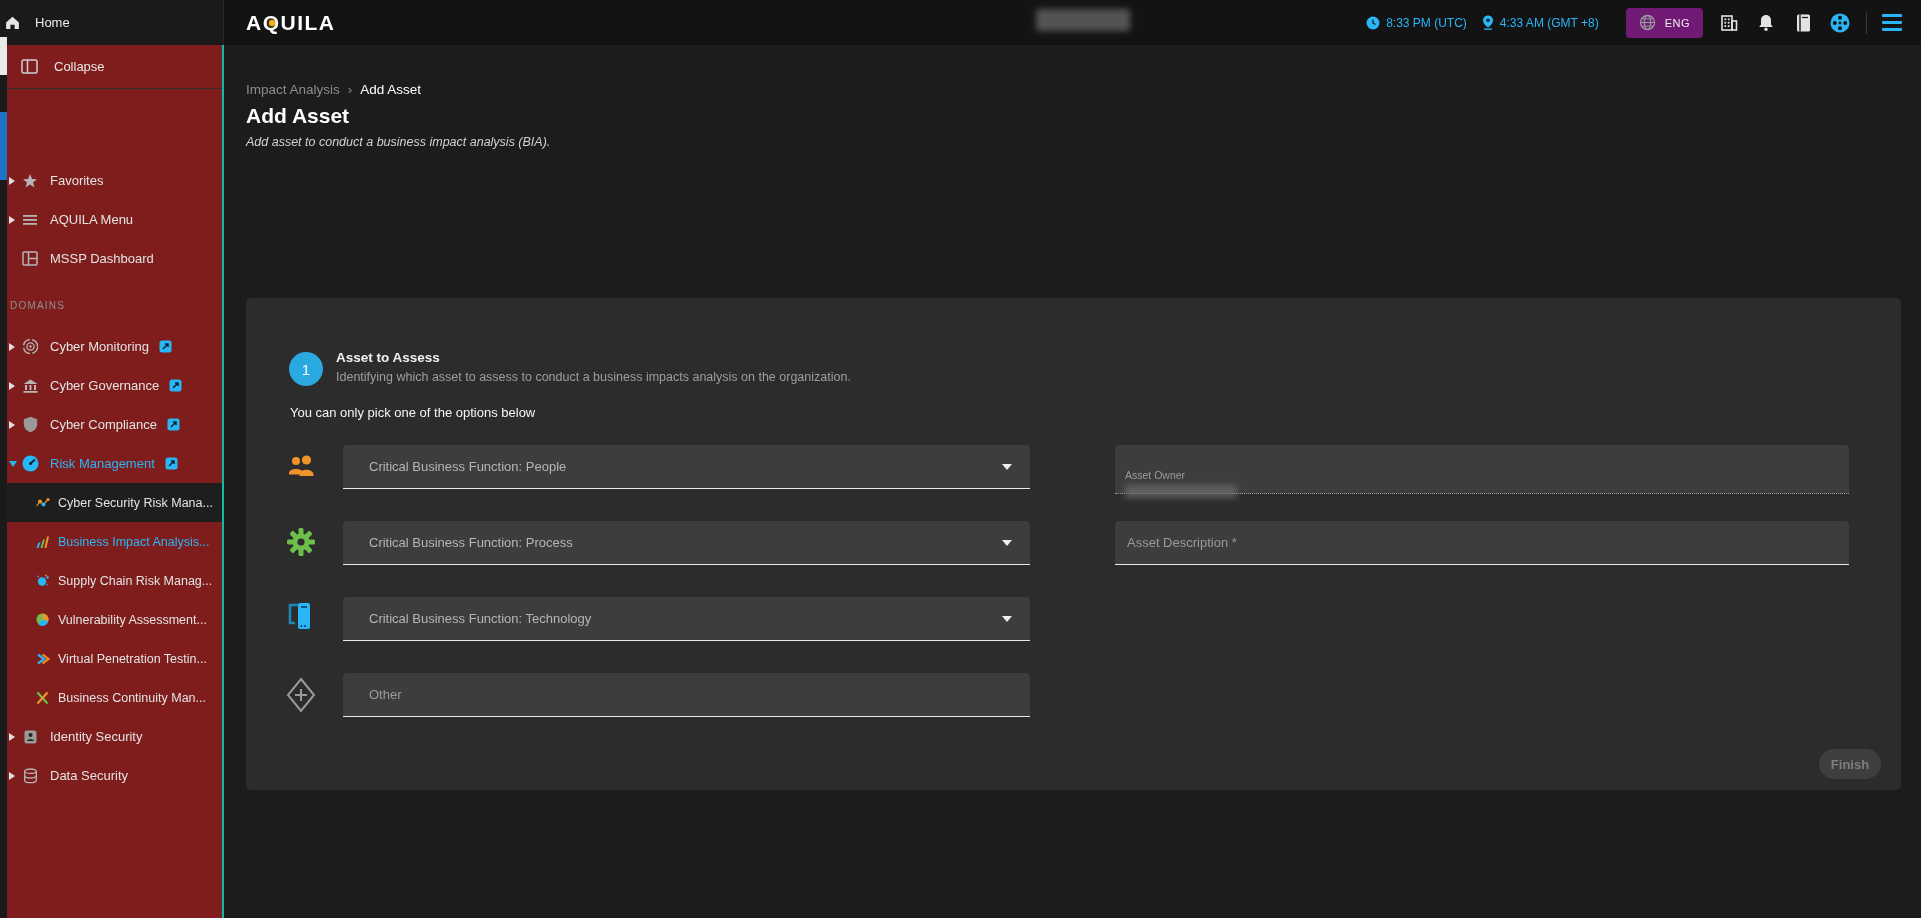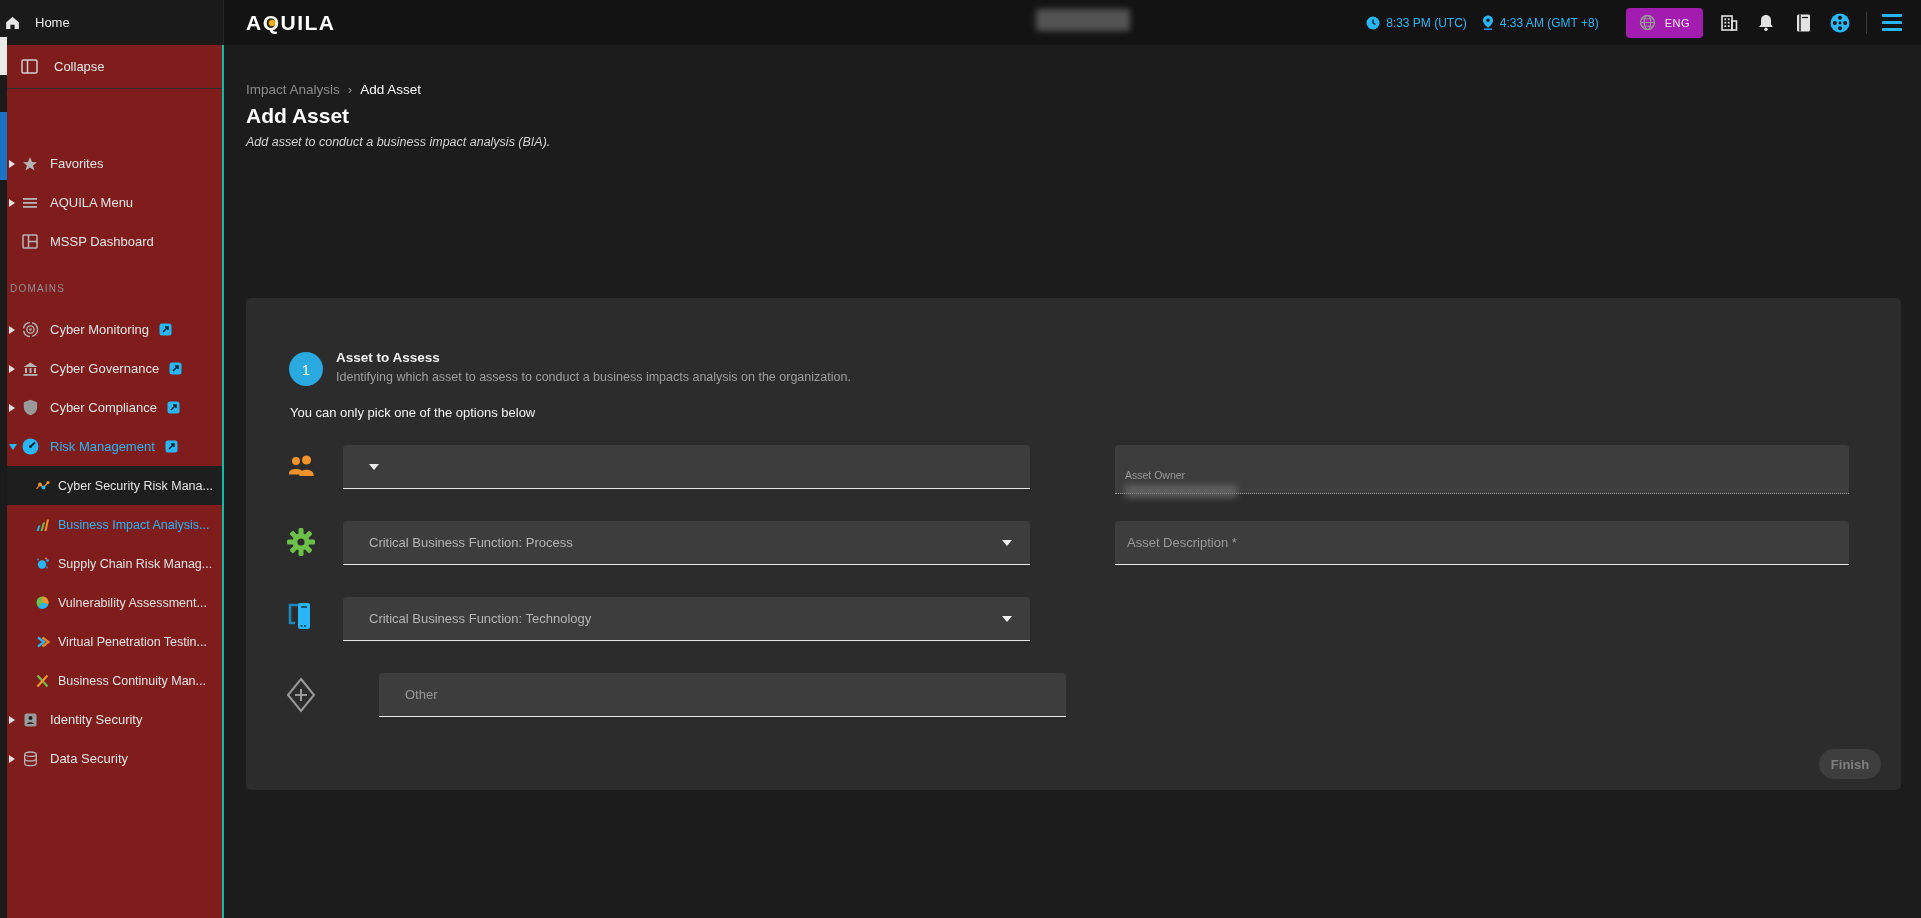--- a/index.html
+++ b/index.html
@@ -10,36 +10,36 @@
   
   .topbar{position:absolute;top:0;left:0;width:100%;height:45px;background:#131313;display:flex;align-items:center;}
   .home-cell{width:224px;height:45px;background:#1a1a1a;display:flex;align-items:center;padding-left:4px;gap:14px;border-right:1px solid #262626;cursor:pointer;}
   .home-cell .lbl{font-size:13px;color:#ececec;}
   .logo{margin-left:22px;font-size:21px;font-weight:bold;letter-spacing:1.5px;color:#fff;position:relative;}
   .logo .qdot{position:absolute;left:23px;top:9px;width:6px;height:6px;border-radius:50%;background:#f2b21b;box-shadow:0 0 3px #f2b21b;}
   .redact{background:#6f6f6f;filter:blur(3px);opacity:.7;border-radius:2px;}
   .tb-redact{position:absolute;left:1036px;top:9px;width:94px;height:22px;}
   .tb-right{margin-left:auto;display:flex;align-items:center;padding-right:19px;gap:15px;}
   .time{display:flex;align-items:center;gap:6px;color:#29b6f6;font-size:12px;white-space:nowrap;cursor:default;}
-  .lang-chip{background:#a21caf;border-radius:4px;height:30px;display:flex;align-items:center;gap:9px;padding:4px 13px;margin-left:12px;cursor:pointer;}
+  .lang-chip{background:#701a75;border-radius:4px;height:30px;display:flex;align-items:center;gap:9px;padding:4px 13px;margin-left:12px;cursor:pointer;}
   .lang-chip span{font-size:11px;color:#f0f0f0;letter-spacing:.5px;}
   .tb-icon{width:22px;height:22px;display:flex;align-items:center;justify-content:center;cursor:pointer;}
   .tb-div{width:1px;height:22px;background:#3a3a3a;}
   .burger{width:20px;display:flex;flex-direction:column;gap:4px;cursor:pointer;}
   .burger i{display:block;height:3px;background:#29b6f6;border-radius:1px;}
 
   
   .sidebar{position:absolute;top:45px;left:0;width:224px;bottom:0;background:#7f1d1d;border-right:2px solid #14b8a6;}
   .edge-strip{position:absolute;left:0;top:-8px;width:7px;bottom:0;background:#1a1a1a;}
   .edge-thumb{position:absolute;left:0;width:7px;}
   .thumb-white{top:0;height:38px;background:#e9e9e9;cursor:grab;}
   .thumb-blue{top:75px;height:68px;background:#1d74c4;}
   .collapse-row{height:44px;display:flex;align-items:center;gap:16px;padding-left:21px;border-bottom:1px solid #2e2e2e;cursor:pointer;}
   .collapse-row .lbl{font-size:13px;color:#e8e8e8;}
-  .side-menu{position:absolute;top:89px;left:0;right:0;}
+  .side-menu{position:absolute;top:106px;left:0;right:0;}
   .srow{height:39px;display:flex;align-items:center;position:relative;cursor:pointer;}
   .srow .caret{position:absolute;left:9px;width:0;height:0;border-style:solid;}
   .caret-r{border-width:4.5px 0 4.5px 6px;border-color:transparent transparent transparent #e0e0e0;}
   .caret-d{border-width:6px 4.5px 0 4.5px;border-color:#29b6f6 transparent transparent transparent;}
   .srow .ico{position:absolute;left:20px;width:20px;display:flex;justify-content:center;}
   .srow .lbl{margin-left:50px;font-size:13px;color:#e3e3e3;white-space:nowrap;}
   .srow.sub .ico{left:32px;}
   .srow.sub .lbl{margin-left:58px;font-size:12.5px;}
   .srow.sub1{background:#1e1e1e;}
   .srow.active-domain .lbl{color:#29b6f6;}
@@ -60,21 +60,21 @@
   .card{position:absolute;left:22px;top:253px;right:20px;height:492px;background:#2c2c2c;border-radius:5px;}
   .step-circle{position:absolute;left:43px;top:54px;width:34px;height:34px;border-radius:50%;background:#2aa9e0;color:#0d2b3a;display:flex;align-items:center;justify-content:center;font-size:15px;color:#fff;}
   .step-title{position:absolute;left:90px;top:52px;font-size:13.5px;font-weight:bold;color:#f2f2f2;}
   .step-desc{position:absolute;left:90px;top:72px;font-size:12.5px;color:#9e9e9e;}
   .instruction{position:absolute;left:44px;top:107px;font-size:13px;color:#f5f5f5;}
 
   .opt-ico{position:absolute;left:37px;width:36px;display:flex;justify-content:center;}
   .select{position:absolute;left:97px;width:687px;height:44px;background:#3d3d3d;border-radius:4px 4px 0 0;border-bottom:1.5px solid #e8e8e8;display:flex;align-items:center;padding:0 18px 0 26px;cursor:pointer;}
   .select .sel-text{font-size:13px;color:#b5b5b5;flex:1;}
   .sel-caret{width:0;height:0;border:5px solid transparent;border-top:6px solid #efefef;margin-top:5px;}
-  .txt-input{position:absolute;left:97px;width:687px;height:44px;background:#3d3d3d;border:none;border-radius:4px 4px 0 0;border-bottom:1.5px solid #e8e8e8;padding:0 26px;font-size:13px;color:#d8d8d8;font-family:"Liberation Sans",sans-serif;outline:none;margin-left:36px;}
+  .txt-input{position:absolute;left:97px;width:687px;height:44px;background:#3d3d3d;border:none;border-radius:4px 4px 0 0;border-bottom:1.5px solid #e8e8e8;padding:0 26px;font-size:13px;color:#d8d8d8;font-family:"Liberation Sans",sans-serif;outline:none;}
   .txt-input::placeholder{color:#9a9a9a;}
 
   .rfield{position:absolute;left:869px;width:734px;background:#3d3d3d;border-radius:4px 4px 0 0;}
   .owner{top:147px;height:44px;border-bottom:1px dotted #9a9a9a;padding:24px 10px;}
   .owner-lbl{font-size:10.5px;color:#9a9a9a;}
   .owner-redact{width:112px;height:13px;margin-top:4px;}
   .desc{top:223px;height:44px;border-bottom:1.5px solid #e8e8e8;}
   .desc input{width:100%;height:100%;background:transparent;border:none;outline:none;padding:0 12px;font-size:13px;color:#fde047;font-family:"Liberation Sans",sans-serif;}
   .desc input::placeholder{color:#9a9a9a;}
 
@@ -402,20 +402,21 @@
 
       <span class="opt-ico" style="top:155px;">
         <svg width="30" height="26" viewBox="0 0 30 26">
             <circle cx="10" cy="8" r="4" fill="#f0932b"></circle>
             <path d="M3 20 C3 14.5 17 14.5 17 20 V21.5 H3 Z" fill="#f0932b"></path>
             <circle cx="20.5" cy="7" r="4.6" fill="#f0932b"></circle>
             <path d="M13.5 21.5 C13.5 15 27.5 15 27.5 21.5 V23 H13.5 Z" fill="#f0932b"></path>
           </svg>
       </span>
       <div class="select" style="top:147px;">
+        <span class="sel-text">Critical Business Function: People</span>
         <span class="sel-caret"></span>
       </div>
 
       <span class="opt-ico" style="top:229px;">
         <svg width="30" height="30" viewBox="0 0 30 30">
             <g fill="#6cc04a">
               <rect x="12.5" y="1" width="5" height="28" rx="1.5"></rect>
               <rect x="1" y="12.5" width="28" height="5" rx="1.5"></rect>
               <rect x="12.5" y="1" width="5" height="28" rx="1.5" transform="rotate(45 15 15)"></rect>
               <rect x="12.5" y="1" width="5" height="28" rx="1.5" transform="rotate(-45 15 15)"></rect>

